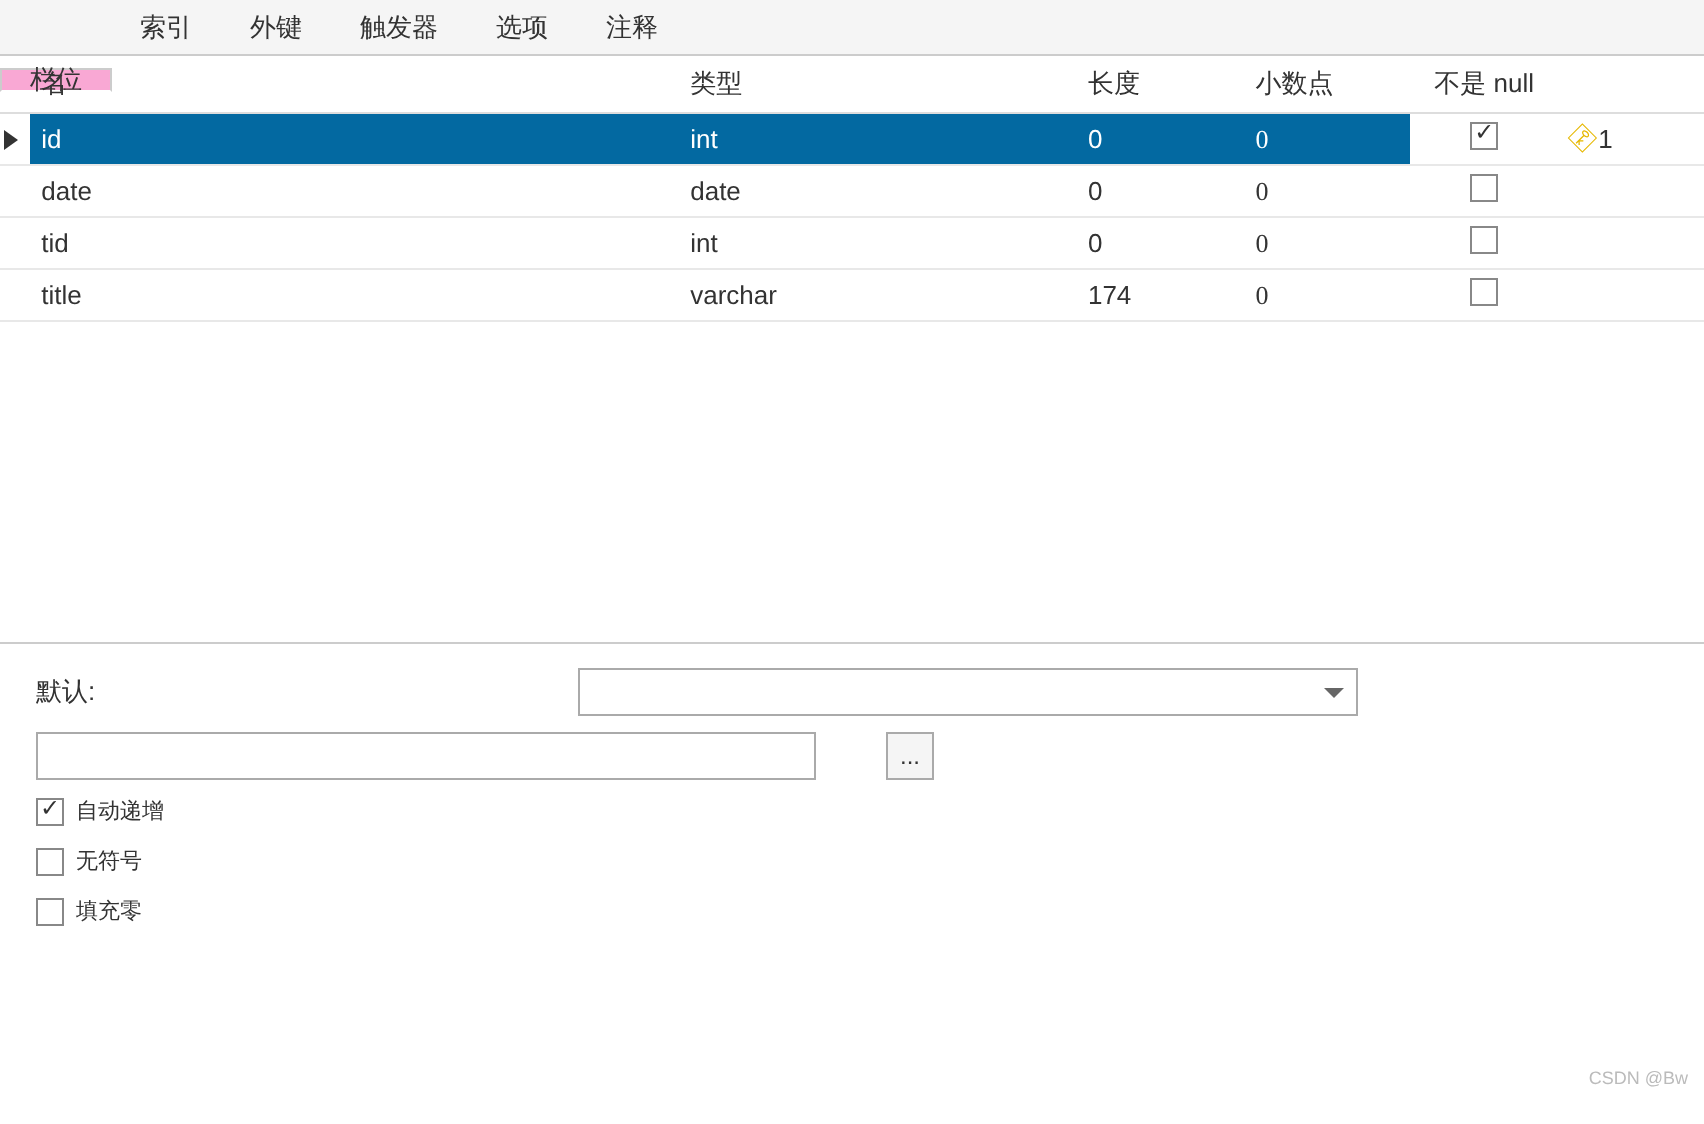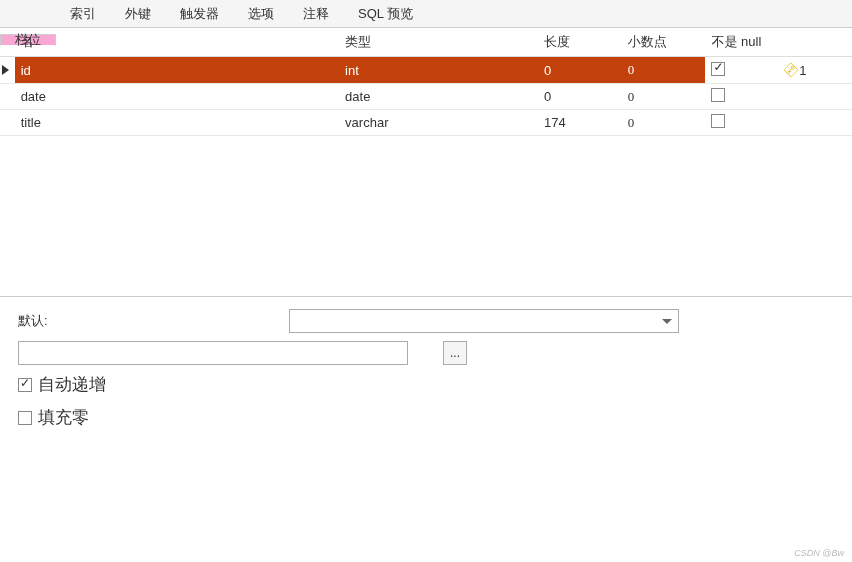--- a/index.html
+++ b/index.html
@@ -56,24 +56,24 @@
       padding: 4px 6px;
       border-bottom: 1px solid #e8e8e8;
       height: 26px;
       font-size: 13px;
     }
     .col-indicator { width: 14px; padding: 0; }
     .col-name { width: 310px; }
     .col-type { width: 190px; }
     .col-length { width: 80px; margin-left: 27px; }
     .col-decimal { width: 80px; font-family: Liberation Serif, serif; }
-    .col-notnull { width: 70px; }
+    .col-notnull { width: 70px; text-align: center; }
     .col-key { width: 70px; }
     tr.selected td {
-      background: #c2410c;
+      background: #0369a1;
       color: #fff;
     }
     tr.selected td.col-notnull, tr.selected td.col-key, tr.selected td.col-indicator {
       background: #fff;
       color: #333;
     }
     .row-indicator {
       width: 0; height: 0;
       border-top: 5px solid transparent;
       border-bottom: 5px solid transparent;
@@ -153,42 +153,40 @@
       justify-content: center;
       margin-left: 4px;
       font-size: 12px;
       cursor: pointer;
     }
     .check-option {
       display: flex;
       align-items: center;
       gap: 6px;
       margin-bottom: 10px;
-      font-size: 17px;
+      font-size: 11px;
     }
     .watermark {
       position: absolute;
-      bottom: 4px;
+      bottom: 18px;
       right: 8px;
       font-size: 9px;
       color: #bbb;
-      font-style: italic;
     }
   </style>
 </head>
 <body>
 
 <div class="tabs" id="tabs">
     <div class="tab active">栏位</div>
     <div class="tab">索引</div>
     <div class="tab">外键</div>
     <div class="tab">触发器</div>
     <div class="tab">选项</div>
     <div class="tab">注释</div>
-    <div class="tab">SQL 预览</div>
   </div>
 
 <div class="table-container">
   <table>
     <thead>
       <tr>
         <th class="col-indicator"></th>
         <th class="col-name">名</th>
         <th class="col-type">类型</th>
         <th class="col-length">长度</th>
@@ -216,20 +214,29 @@
           <td class="col-indicator"></td>
           <td class="col-name">date</td>
           <td class="col-type">date</td>
           <td class="col-length">0</td>
           <td class="col-decimal">0</td>
           <td class="col-notnull"><span class="checkbox"></span></td>
           <td class="col-key"></td>
         </tr>
         <tr>
           <td class="col-indicator"></td>
+          <td class="col-name">tid</td>
+          <td class="col-type">int</td>
+          <td class="col-length">0</td>
+          <td class="col-decimal">0</td>
+          <td class="col-notnull"><span class="checkbox"></span></td>
+          <td class="col-key"></td>
+        </tr>
+        <tr>
+          <td class="col-indicator"></td>
           <td class="col-name">title</td>
           <td class="col-type">varchar</td>
           <td class="col-length">174</td>
           <td class="col-decimal">0</td>
           <td class="col-notnull"><span class="checkbox"></span></td>
           <td class="col-key"></td>
         </tr>
       </tbody>
   </table>
 </div>
@@ -247,17 +254,21 @@
   <div class="detail-row">
     <div class="textbox"></div>
     <div class="dots-btn">...</div>
   </div>
   <div class="check-option">
     <span class="checkbox checked"></span>
     <span>自动递增</span>
   </div>
   <div class="check-option">
     <span class="checkbox"></span>
+    <span>无符号</span>
+  </div>
+  <div class="check-option">
+    <span class="checkbox"></span>
     <span>填充零</span>
   </div>
 </div>
 
 <div class="watermark">CSDN @Bw</div>
 
 </body></html>

